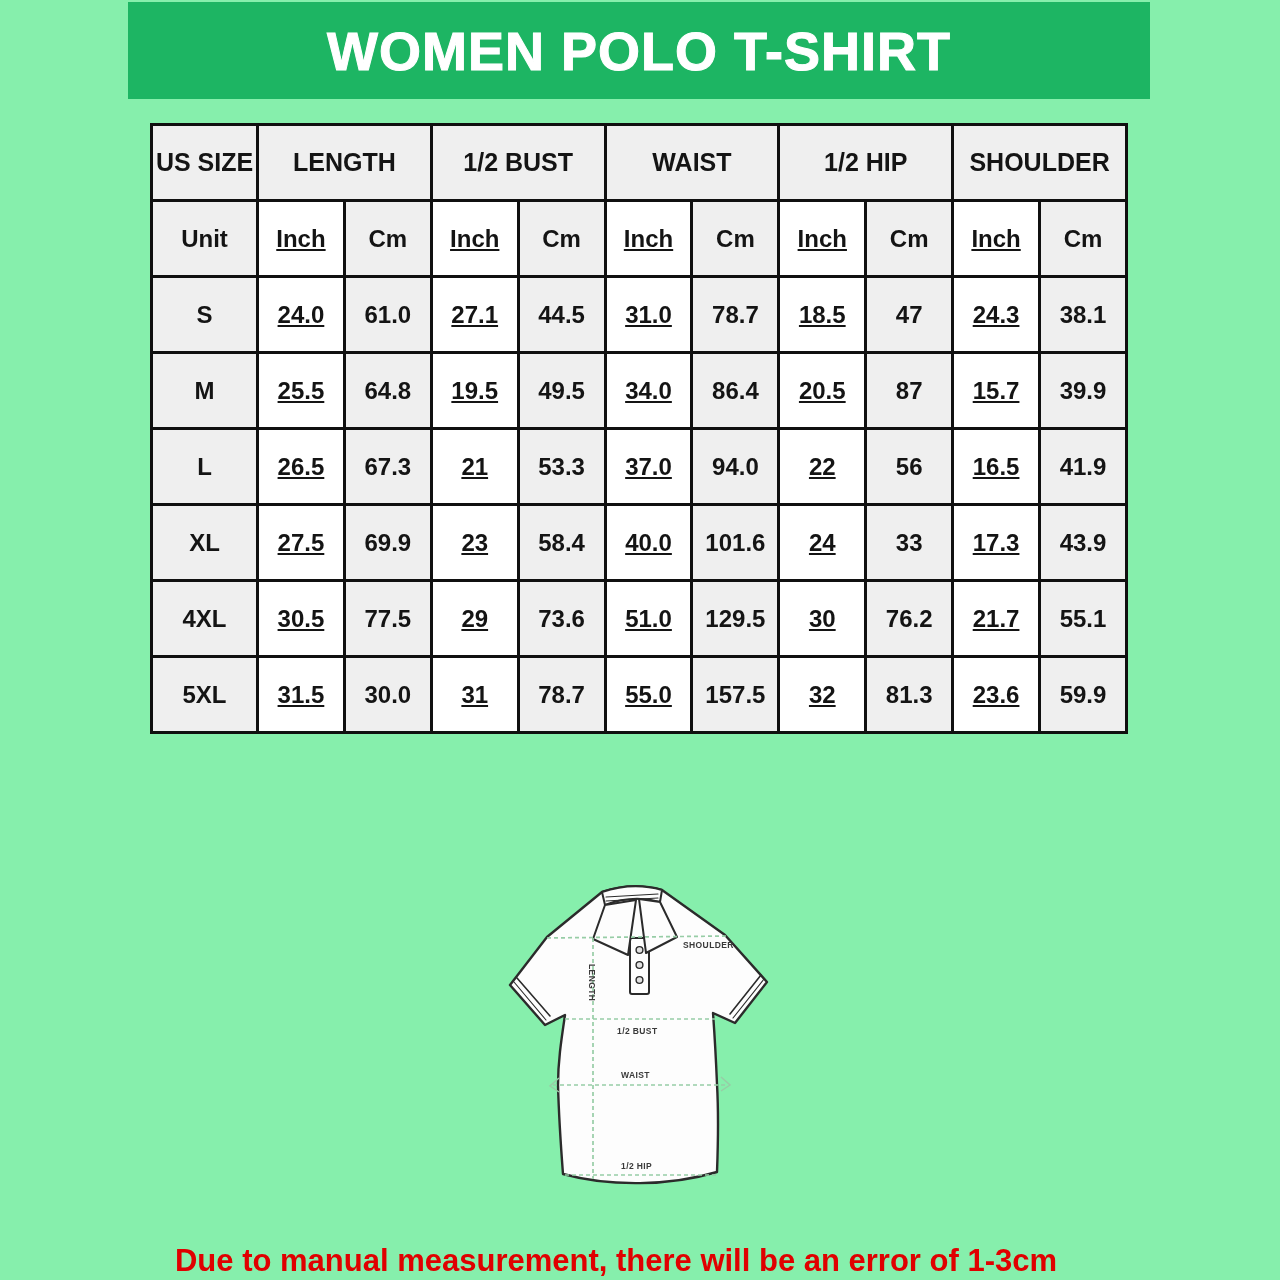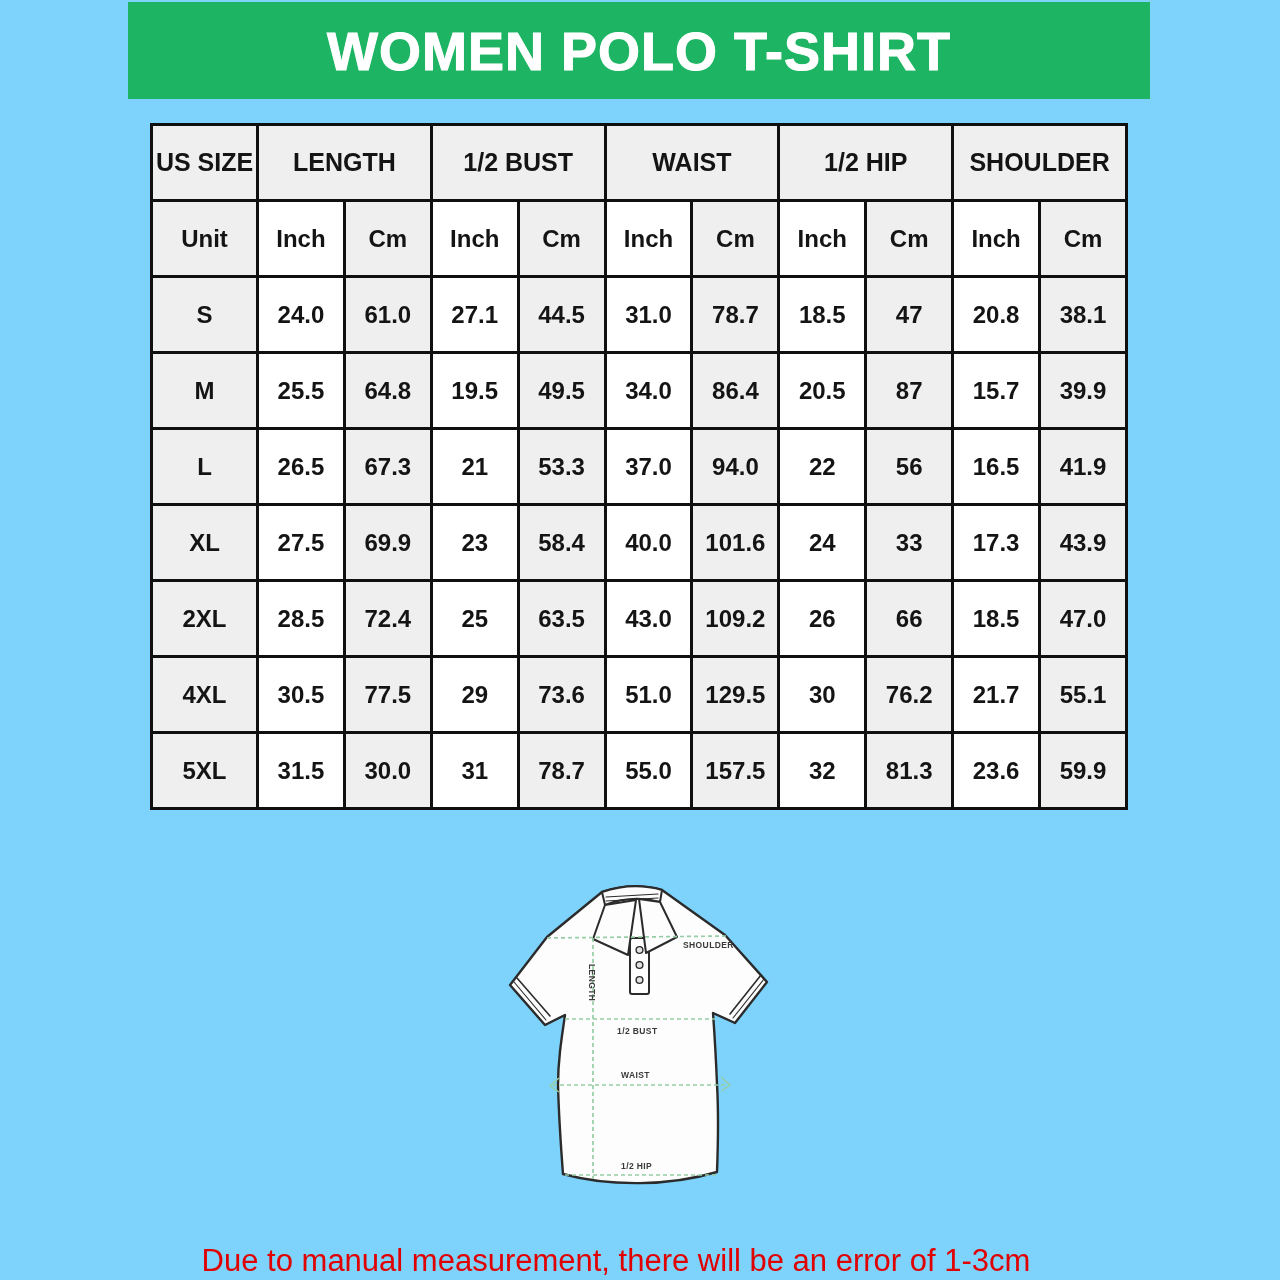--- a/index.html
+++ b/index.html
@@ -8,21 +8,21 @@
     --border-black:#101010;
   }
   html,body{margin:0;padding:0;}
   body{
     width:1280px;height:1280px;
     background:#f4f4f4;
     font-family:"Liberation Sans",sans-serif;
   }
   .page{
     position:relative;width:1280px;height:1280px;
-    background:#7dd3fc;overflow:hidden;
+    background:#86efac;overflow:hidden;
   }
   
   .banner{
     position:absolute;left:128px;top:2px;width:1022px;height:97px;
     background:#1db563;
     display:flex;align-items:center;justify-content:center;
   }
   .banner h1{
     margin:0;color:#ffffff;
     font-size:54px;font-weight:800;letter-spacing:1px;
@@ -35,30 +35,30 @@
   }
   .size-table tr{height:76px;margin-top:24px;}
   .size-table th,.size-table td{
     border:3px solid var(--border-black);
     text-align:center;vertical-align:middle;
     color:#141414;font-weight:700;
     font-size:24px;padding:0;
   }
   .size-table thead tr:first-child th{font-size:25px;}
   .c-gray{background:var(--cell-gray);}
-  .c-white{background:var(--cell-white);}
+  .c-white{background:var(--cell-white);text-decoration:underline;}
   
   .diagram{
     position:absolute;left:495px;top:882px;width:290px;height:322px;margin:0;
   }
   
   .disclaimer{
     position:absolute;left:0;top:1243px;width:1232px;margin:0;
     text-align:center;color:#e00000;
-    font-size:31px;font-weight:400;
+    font-size:31px;font-weight:700;
   }
 </style>
 </head>
 <body>
 
 <div class="page">
 
   <header class="banner" style="background: rgb(29, 181, 99);">
     <h1 style="color: rgb(255, 255, 255);">WOMEN POLO T-SHIRT</h1>
   </header>
@@ -104,21 +104,21 @@
         <tr>
           <th class="c-gray">S</th>
           <td class="c-white">24.0</td>
           <td class="c-gray">61.0</td>
           <td class="c-white">27.1</td>
           <td class="c-gray">44.5</td>
           <td class="c-white">31.0</td>
           <td class="c-gray">78.7</td>
           <td class="c-white">18.5</td>
           <td class="c-gray">47</td>
-          <td class="c-white">20.8</td>
+          <td class="c-white">24.3</td>
           <td class="c-gray">38.1</td>
         </tr>
         <tr>
           <th class="c-gray">M</th>
           <td class="c-white">25.5</td>
           <td class="c-gray">64.8</td>
           <td class="c-white">19.5</td>
           <td class="c-gray">49.5</td>
           <td class="c-white">34.0</td>
           <td class="c-gray">86.4</td>
@@ -147,33 +147,20 @@
           <td class="c-white">23</td>
           <td class="c-gray">58.4</td>
           <td class="c-white">40.0</td>
           <td class="c-gray">101.6</td>
           <td class="c-white">24</td>
           <td class="c-gray">33</td>
           <td class="c-white">17.3</td>
           <td class="c-gray">43.9</td>
         </tr>
         <tr>
-          <th class="c-gray">2XL</th>
-          <td class="c-white">28.5</td>
-          <td class="c-gray">72.4</td>
-          <td class="c-white">25</td>
-          <td class="c-gray">63.5</td>
-          <td class="c-white">43.0</td>
-          <td class="c-gray">109.2</td>
-          <td class="c-white">26</td>
-          <td class="c-gray">66</td>
-          <td class="c-white">18.5</td>
-          <td class="c-gray">47.0</td>
-        </tr>
-        <tr>
           <th class="c-gray">4XL</th>
           <td class="c-white">30.5</td>
           <td class="c-gray">77.5</td>
           <td class="c-white">29</td>
           <td class="c-gray">73.6</td>
           <td class="c-white">51.0</td>
           <td class="c-gray">129.5</td>
           <td class="c-white">30</td>
           <td class="c-gray">76.2</td>
           <td class="c-white">21.7</td>

